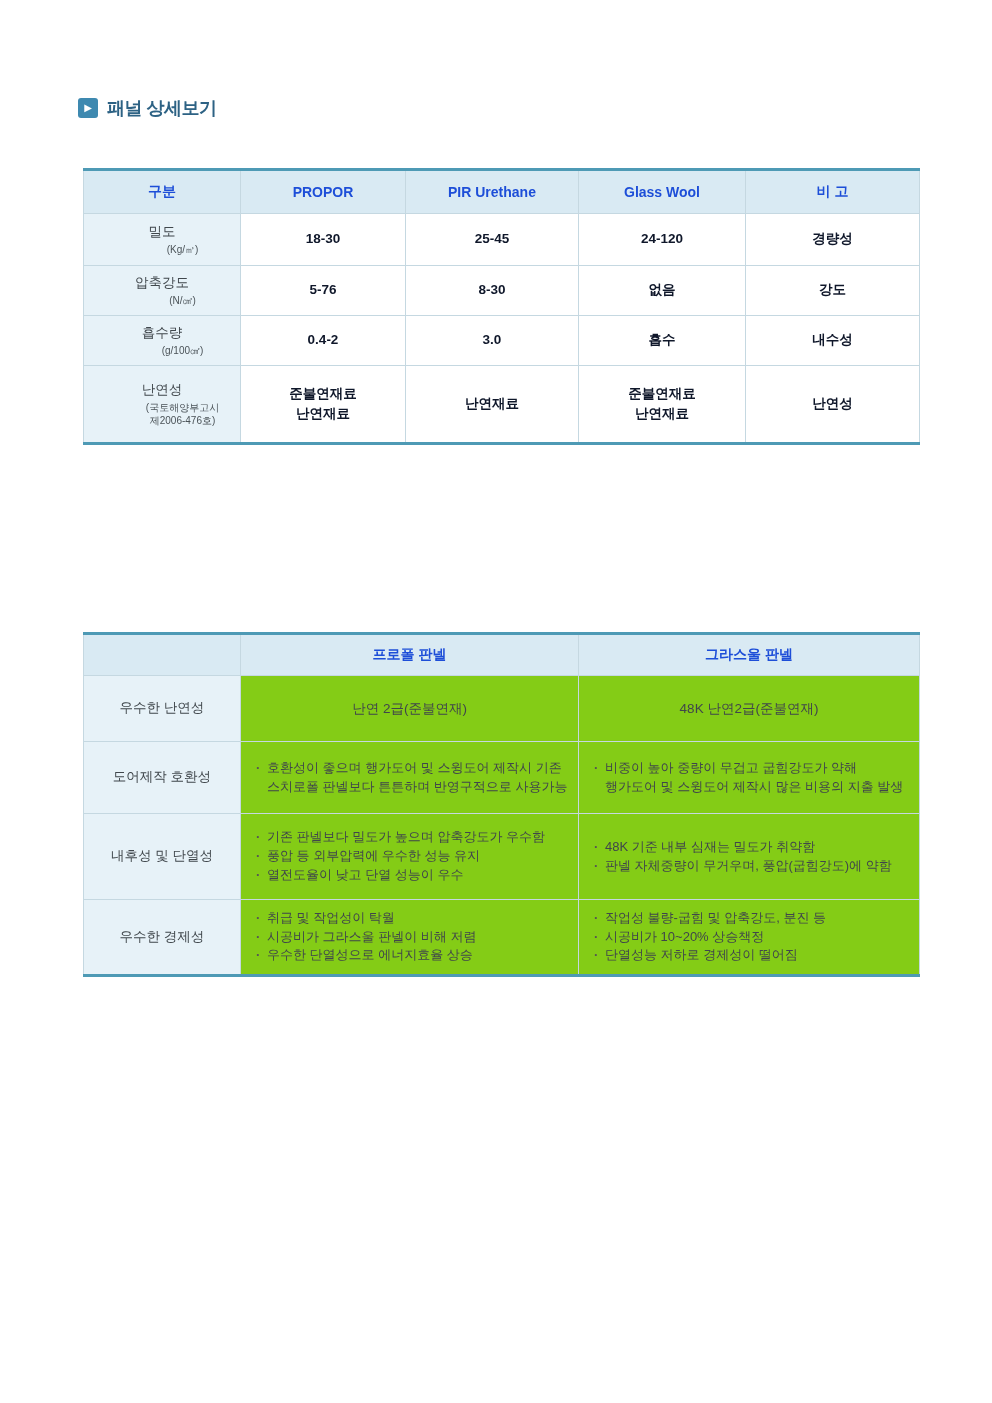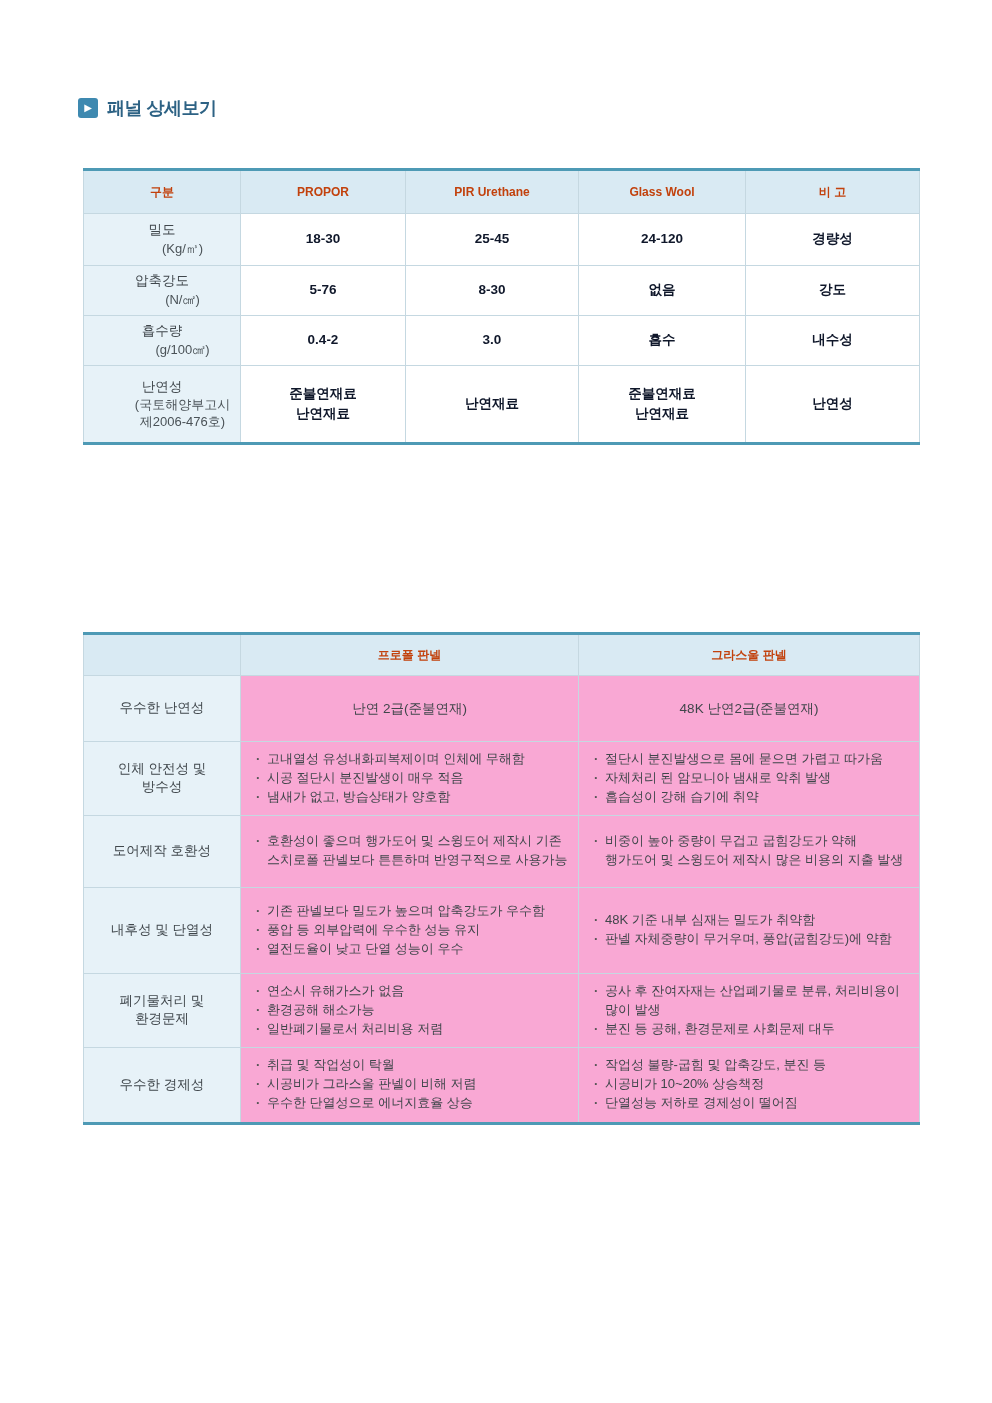--- a/index.html
+++ b/index.html
@@ -32,42 +32,42 @@
     border-top:3px solid #4e9ab5;
     border-bottom:3px solid #4e9ab5;
   }
   .tbl th,.tbl td{
     border:1px solid #c5d8e1;
     text-align:center;vertical-align:middle;
     word-break:keep-all;
   }
   .tbl thead th{
     background:#d9eaf3;
-    font-size:12px;font-weight:700;color:#c2410c;
+    font-size:14px;font-weight:700;color:#1d4ed8;
   }
   .label-cell{
     background:#e7f2f8;
     font-weight:400;
   }
   .lbl{font-size:13.5px;color:#40474c;white-space:pre-line;line-height:1.35;}
-  .unit{font-size:13px;color:#4a5257;white-space:pre-line;line-height:1.3;margin-top:1px;margin-left:41px;}
+  .unit{font-size:10px;color:#4a5257;white-space:pre-line;line-height:1.3;margin-top:1px;margin-left:41px;}
   
   #spec-table{top:168px;}
   #spec-table thead tr{height:44px;}
   #spec-table td.val{
     background:#ffffff;font-size:13.5px;font-weight:700;color:#0f172a;
     white-space:pre-line;line-height:1.5;
   }
   .t1r0{height:52px;} .t1r1{height:54px;} .t1r2{height:56px;}
   .t1r3{height:50px;padding-left:20px;} .t1r4{height:50px;} .t1r5{height:78px;}
   
   #compare-table{top:632px;}
   #compare-table thead tr{height:42px;}
   #compare-table td.content{
-    background:#f9a8d4;text-align:left;
+    background:#84cc16;text-align:left;
     padding:8px 10px 8px 13px;
     font-size:13px;color:#40464b;line-height:1.46;
   }
   #compare-table td.content.centered{text-align:center;padding:8px 6px;}
   .bullet{position:relative;padding-left:13px;}
   .bullet::before{content:"\00B7";position:absolute;left:2px;font-weight:700;color:#555;}
   .center-text{font-size:13.5px;}
   .t2r0{height:66px;} .t2r1{height:72px;} .t2r2{height:72px;}
   .t2r3{height:86px;} .t2r4{height:72px;} .t2r5{height:76px;}
 </style>
@@ -163,36 +163,20 @@
           <th class="label-cell">
             <div class="lbl">우수한 난연성</div>
           </th>
           <td class="content centered">
             <div class="center-text">난연 2급(준불연재)</div>
           </td>
           <td class="content centered">
             <div class="center-text">48K 난연2급(준불연재)</div>
           </td>
         </tr>
-        <tr class="t2r1">
-          <th class="label-cell">
-            <div class="lbl">인체 안전성 및
-방수성</div>
-          </th>
-          <td class="content">
-            <div class="bullet">고내열성 유성내화피복제이며 인체에 무해함</div>
-            <div class="bullet">시공 절단시 분진발생이 매우 적음</div>
-            <div class="bullet">냄새가 없고, 방습상태가 양호함</div>
-          </td>
-          <td class="content">
-            <div class="bullet">절단시 분진발생으로 몸에 묻으면 가렵고 따가움</div>
-            <div class="bullet">자체처리 된 암모니아 냄새로 악취 발생</div>
-            <div class="bullet">흡습성이 강해 습기에 취약</div>
-          </td>
-        </tr>
         <tr class="t2r2">
           <th class="label-cell">
             <div class="lbl">도어제작 호환성</div>
           </th>
           <td class="content">
             <div class="bullet">호환성이 좋으며 행가도어 및 스윙도어 제작시 기존 스치로폴 판넬보다 튼튼하며 반영구적으로 사용가능</div>
           </td>
           <td class="content">
             <div class="bullet">비중이 높아 중량이 무겁고 굽힘강도가 약해 행가도어 및 스윙도어 제작시 많은 비용의 지출 발생</div>
           </td>
@@ -204,35 +188,20 @@
           <td class="content">
             <div class="bullet">기존 판넬보다 밀도가 높으며 압축강도가 우수함</div>
             <div class="bullet">풍압 등 외부압력에 우수한 성능 유지</div>
             <div class="bullet">열전도율이 낮고 단열 성능이 우수</div>
           </td>
           <td class="content">
             <div class="bullet">48K 기준 내부 심재는 밀도가 취약함</div>
             <div class="bullet">판넬 자체중량이 무거우며, 풍압(굽힘강도)에 약함</div>
           </td>
         </tr>
-        <tr class="t2r4">
-          <th class="label-cell">
-            <div class="lbl">폐기물처리 및
-환경문제</div>
-          </th>
-          <td class="content">
-            <div class="bullet">연소시 유해가스가 없음</div>
-            <div class="bullet">환경공해 해소가능</div>
-            <div class="bullet">일반폐기물로서 처리비용 저렴</div>
-          </td>
-          <td class="content">
-            <div class="bullet">공사 후 잔여자재는 산업폐기물로 분류, 처리비용이 많이 발생</div>
-            <div class="bullet">분진 등 공해, 환경문제로 사회문제 대두</div>
-          </td>
-        </tr>
         <tr class="t2r5">
           <th class="label-cell">
             <div class="lbl">우수한 경제성</div>
           </th>
           <td class="content">
             <div class="bullet">취급 및 작업성이 탁월</div>
             <div class="bullet">시공비가 그라스울 판넬이 비해 저렴</div>
             <div class="bullet">우수한 단열성으로 에너지효율 상승</div>
           </td>
           <td class="content">

